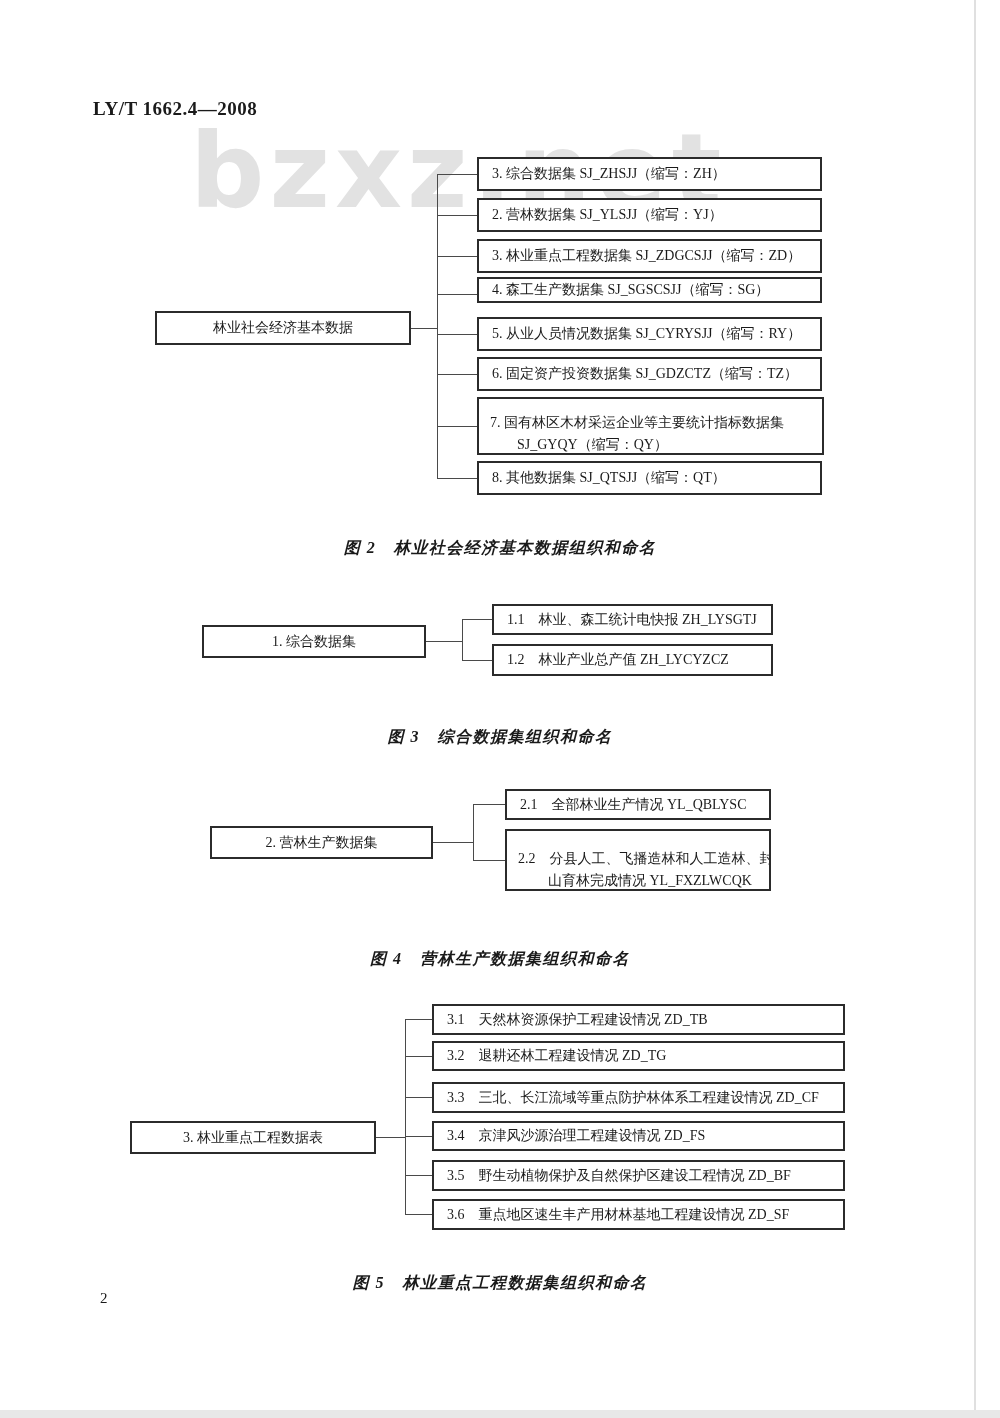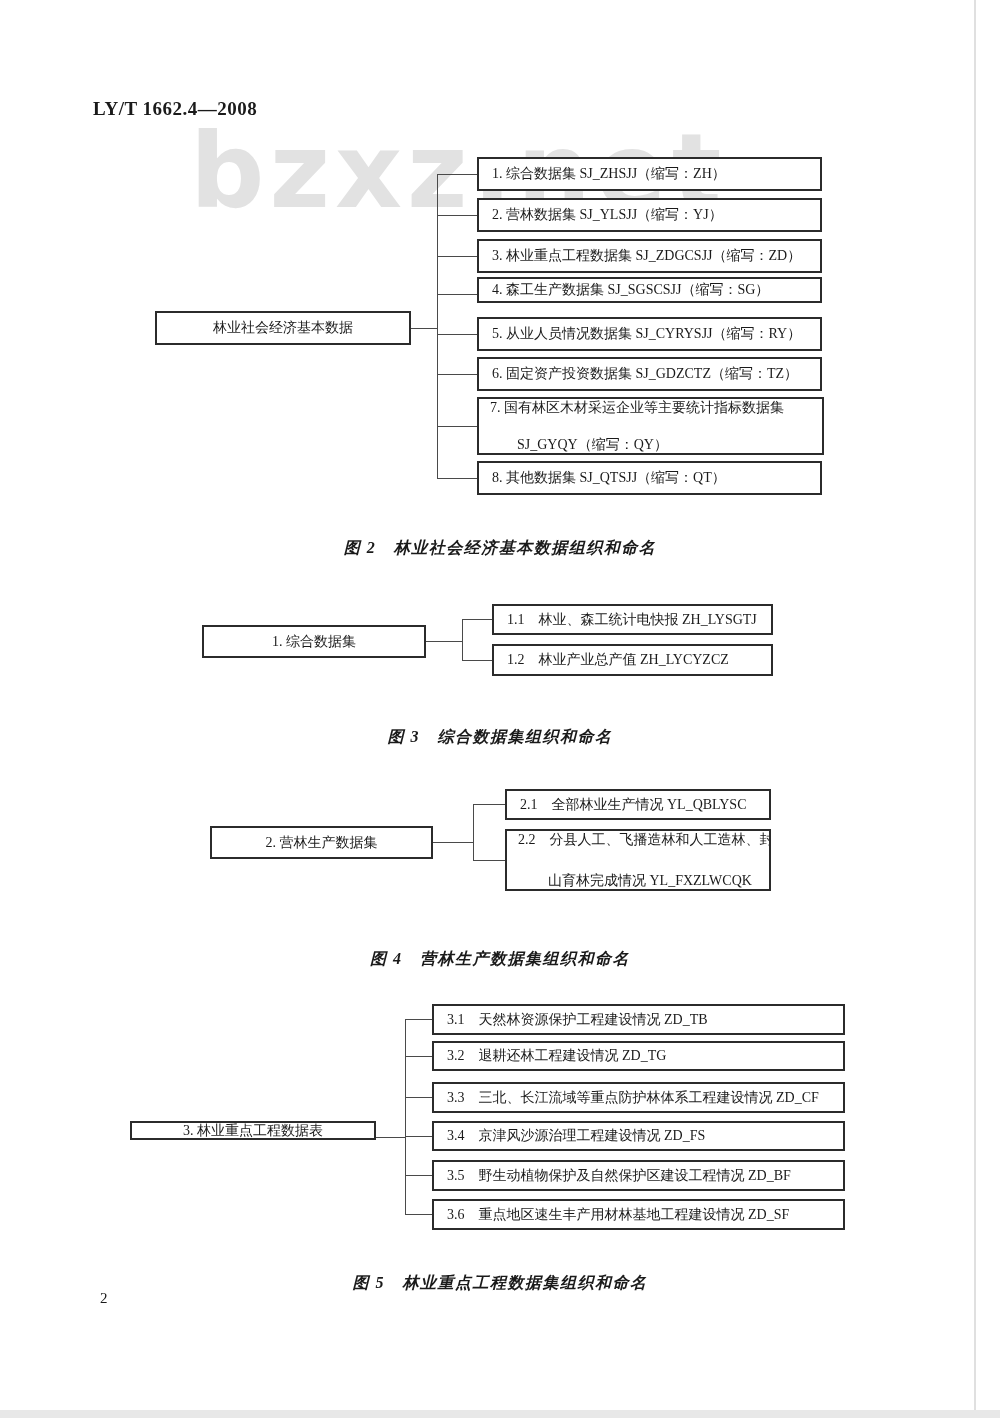--- a/index.html
+++ b/index.html
@@ -18,21 +18,21 @@
     font-size:19px; font-weight:bold; letter-spacing:0.5px;
   }
   .box {
     position:absolute; z-index:2; box-sizing:border-box;
     border:2px solid #2b2b2b; background:#ffffff;
     display:flex; align-items:center;
     padding:0 6px 0 13px; font-size:14px; line-height:1.25;
     white-space:nowrap; overflow:hidden;
   }
   .box.root { justify-content:center; padding:0 4px; }
-  .box.multi { flex-direction:column; align-items:flex-start; justify-content:space-between; row-gap:4px; padding-left:11px; }
+  .box.multi { flex-direction:column; align-items:flex-start; justify-content:flex-end; row-gap:4px; padding-left:11px; }
   .box .cont  { padding-left:27px; }
   .box .cont2 { padding-left:30px; }
   .hline { position:absolute; height:1px; background:#4a4a4a; z-index:1; }
   .vline { position:absolute; width:1px;  background:#4a4a4a; z-index:1; }
   .caption {
     position:absolute; left:0; width:100%; z-index:2;
     text-align:center; font-weight:bold; font-size:16px; letter-spacing:1.5px;font-style:italic;
   }
   .pagenum { position:absolute; left:100px; top:1290px; font-size:15px; z-index:2; }
   .edge-right  { position:absolute; left:974px; top:0; width:2px; height:1418px; background:#e0e0e0; z-index:3; }
@@ -56,21 +56,21 @@
     <div class="hline" style="left:437px;top:174px;width:40px;"></div>
     <div class="hline" style="left:437px;top:215px;width:40px;"></div>
     <div class="hline" style="left:437px;top:256px;width:40px;"></div>
     <div class="hline" style="left:437px;top:294px;width:40px;"></div>
     <div class="hline" style="left:437px;top:334px;width:40px;"></div>
     <div class="hline" style="left:437px;top:374px;width:40px;"></div>
     <div class="hline" style="left:437px;top:426px;width:40px;"></div>
     <div class="hline" style="left:437px;top:478px;width:40px;"></div>
 
     <div class="box" style="left:477px;top:157px;width:345px;height:34px;">
-      <span>1. 综合数据集 SJ_ZHSJJ（缩写：ZH）</span>
+      <span>3. 综合数据集 SJ_ZHSJJ（缩写：ZH）</span>
     </div>
     <div class="box" style="left:477px;top:198px;width:345px;height:34px;">
       <span>2. 营林数据集 SJ_YLSJJ（缩写：YJ）</span>
     </div>
     <div class="box" style="left:477px;top:239px;width:345px;height:34px;">
       <span>3. 林业重点工程数据集 SJ_ZDGCSJJ（缩写：ZD）</span>
     </div>
     <div class="box" style="left:477px;top:277px;width:345px;height:26px;">
       <span>4. 森工生产数据集 SJ_SGSCSJJ（缩写：SG）</span>
     </div>
@@ -124,21 +124,21 @@
     </div>
     <div class="box multi" style="left:505px;top:829px;width:266px;height:62px;">
       <span>2.2　分县人工、飞播造林和人工造林、封</span>
       <span class="cont2">山育林完成情况 YL_FXZLWCQK</span>
     </div>
 
     <div class="caption" style="top:937px;margin-top:12px;">图 4　营林生产数据集组织和命名</div>
   </div>
 
   <div>
-    <div class="box root" style="left:130px;top:1121px;width:246px;height:19px;">
+    <div class="box root" style="left:130px;top:1121px;width:246px;height:33px;">
       <span>3. 林业重点工程数据表</span>
     </div>
     <div class="hline" style="left:376px;top:1137px;width:29px;"></div>
     <div class="vline" style="left:405px;top:1019px;height:196px;"></div>
 
     <div class="hline" style="left:405px;top:1019px;width:27px;"></div>
     <div class="hline" style="left:405px;top:1056px;width:27px;"></div>
     <div class="hline" style="left:405px;top:1097px;width:27px;"></div>
     <div class="hline" style="left:405px;top:1136px;width:27px;"></div>
     <div class="hline" style="left:405px;top:1175px;width:27px;"></div>

